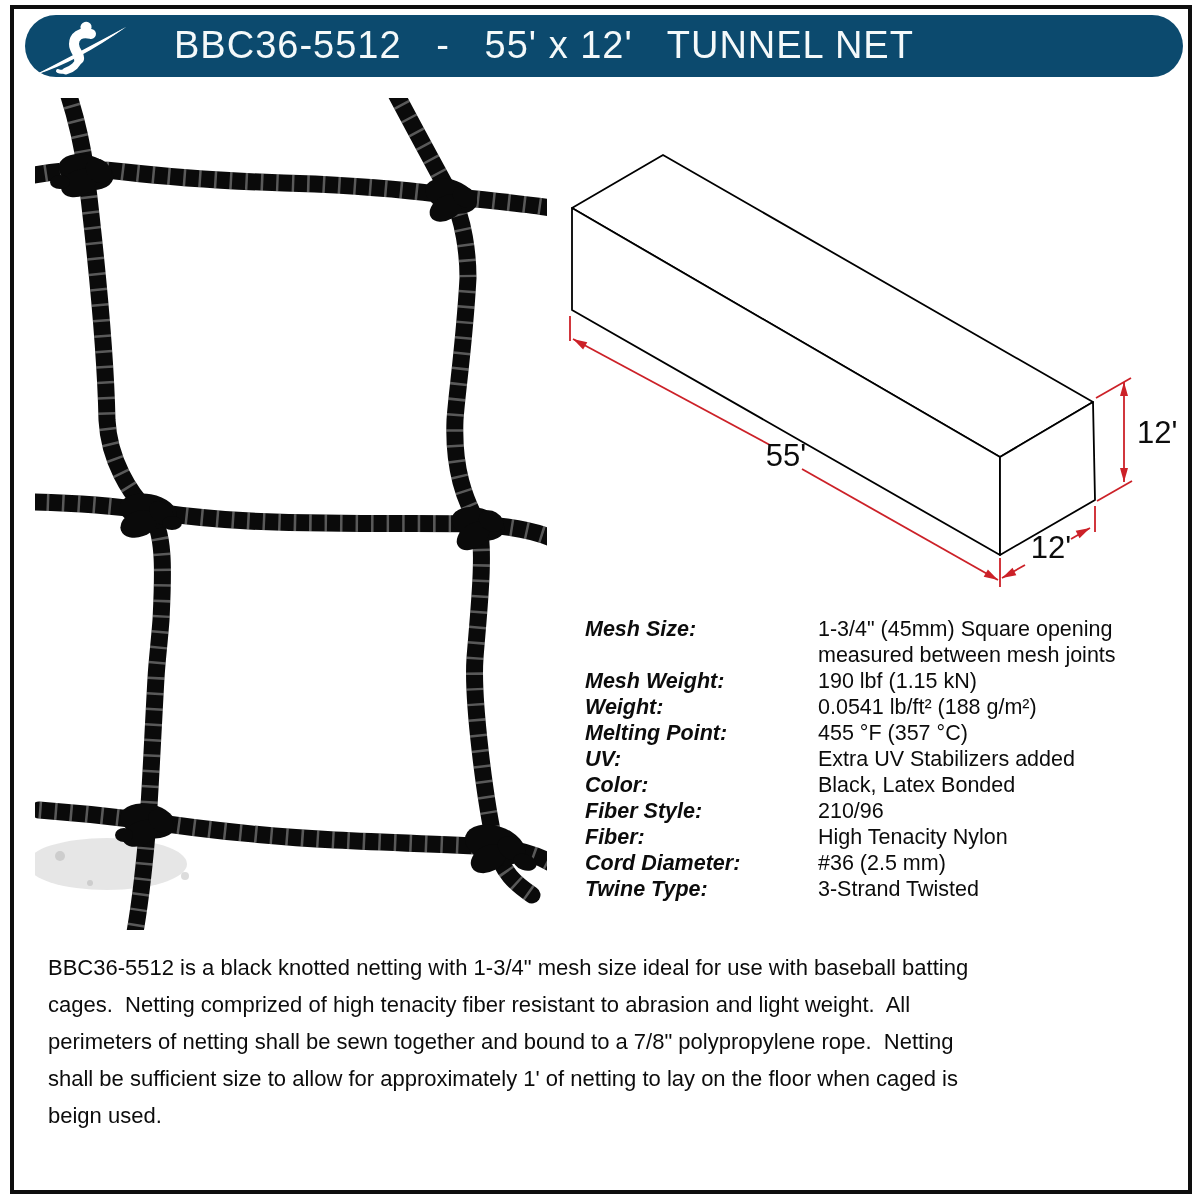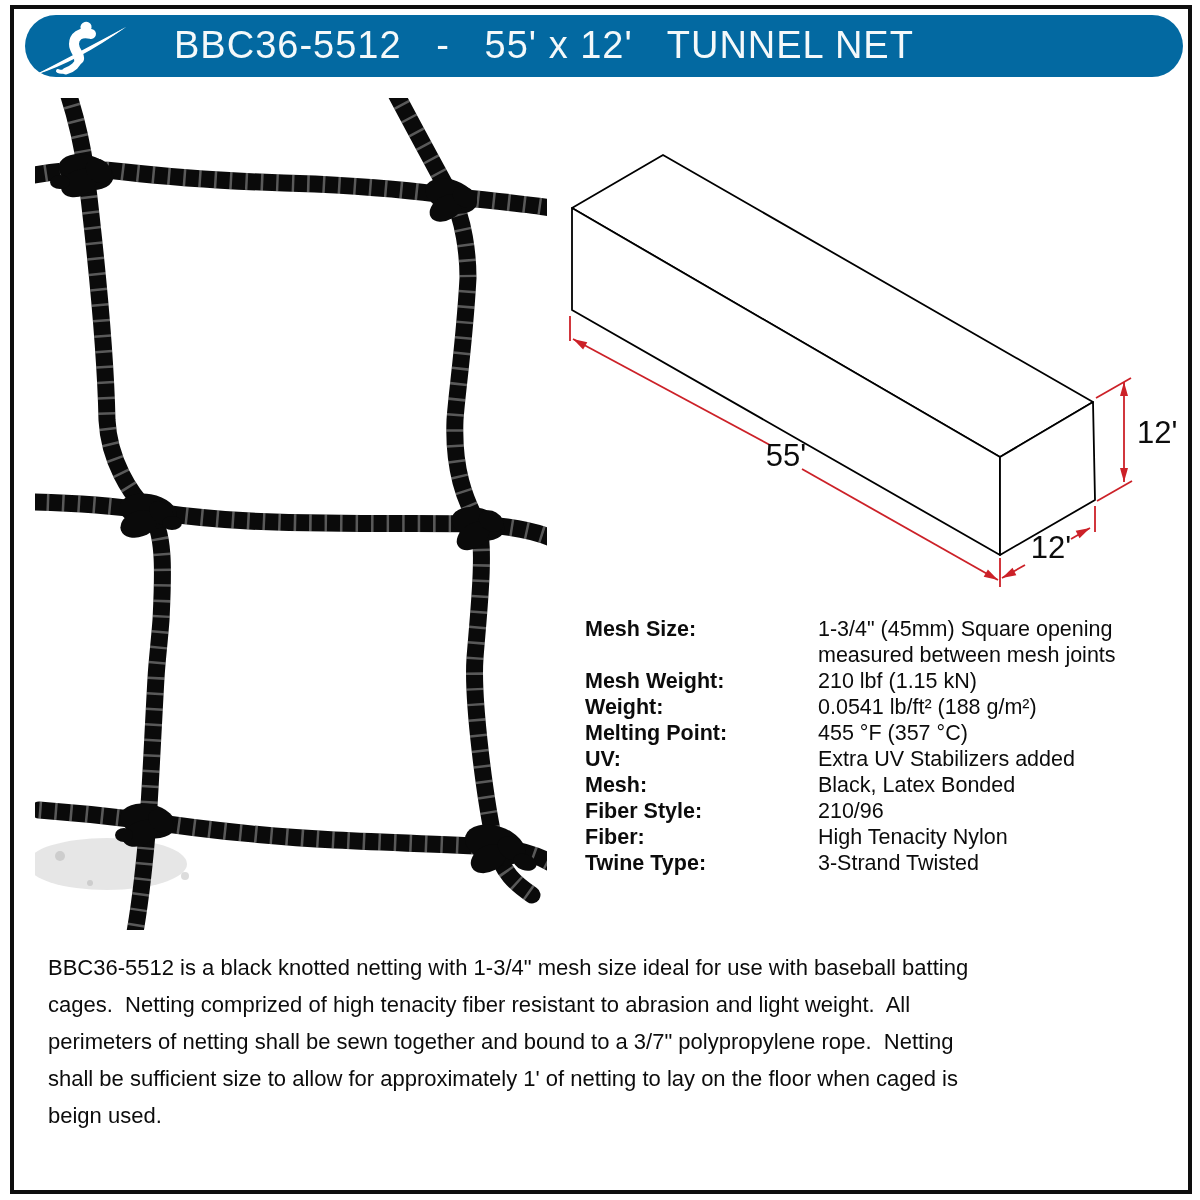--- a/index.html
+++ b/index.html
@@ -4,33 +4,33 @@
 <style>
   * { margin:0; padding:0; box-sizing:border-box; }
   html,body { background:#ffffff; }
   body { font-family:"Liberation Sans", sans-serif; width:1200px; height:1200px; position:relative; }
   #page { position:absolute; left:0; top:0; width:1200px; height:1200px; background:#ffffff; overflow:hidden; }
 
   .page-border { position:absolute; left:10px; top:5px; width:1182px; height:1189px;
                  border:4px solid #0e0e0e; background:transparent; }
 
   .header-bar { position:absolute; left:25px; top:15px; width:1158px; height:62px;
-                background:#0369a1; border-radius:31px; }
+                background:#0c4a6e; border-radius:31px; }
   .logo { position:absolute; left:4px; top:2px; width:110px; height:60px; }
   .title { position:absolute; left:149px; top:0; height:62px; line-height:60px;
            color:#f4f9fa; font-size:38px; letter-spacing:1px; white-space:pre; }
 
   .net-photo { position:absolute; left:35px; top:98px; width:512px; height:832px; }
   .diagram { position:absolute; left:555px; top:135px; width:622px; height:478px; }
   .dim-text { font-family:"Liberation Sans", sans-serif; font-size:31px; fill:#0c0c0c; }
 
   .specs { position:absolute; left:585px; top:616px; width:545px;
            font-size:21.5px; line-height:26px; color:#0c0c0c; }
   .srow { display:grid; grid-template-columns:233px 1fr; }
-  .slabel { font-weight:bold; white-space:pre; }
+  .slabel { font-weight:bold; white-space:pre;font-style:italic; }
   .svalue { white-space:pre-line; }
 
   .description { position:absolute; left:48px; top:949px; width:1130px;
                  font-size:22px; line-height:37px; color:#0c0c0c; }
   .dline { white-space:pre; }
 </style>
 </head>
 <body>
 
 <div id="page">
@@ -148,53 +148,57 @@
   </svg>
 
   <div class="specs">
     <div class="srow">
       <div class="slabel">Mesh Size:</div>
       <div class="svalue">1-3/4" (45mm) Square opening
 measured between mesh joints</div>
     </div>
     <div class="srow">
       <div class="slabel">Mesh Weight:</div>
-      <div class="svalue">210 lbf (1.15 kN)</div>
+      <div class="svalue">190 lbf (1.15 kN)</div>
     </div>
     <div class="srow">
       <div class="slabel">Weight:</div>
       <div class="svalue">0.0541 lb/ft² (188 g/m²)</div>
     </div>
     <div class="srow">
       <div class="slabel">Melting Point:</div>
       <div class="svalue">455 °F (357 °C)</div>
     </div>
     <div class="srow">
       <div class="slabel">UV:</div>
       <div class="svalue">Extra UV Stabilizers added</div>
     </div>
     <div class="srow">
-      <div class="slabel">Mesh:</div>
+      <div class="slabel">Color:</div>
       <div class="svalue">Black, Latex Bonded</div>
     </div>
     <div class="srow">
       <div class="slabel">Fiber Style:</div>
       <div class="svalue">210/96</div>
     </div>
     <div class="srow">
       <div class="slabel">Fiber:</div>
       <div class="svalue">High Tenacity Nylon</div>
+    </div>
+    <div class="srow">
+      <div class="slabel">Cord Diameter:</div>
+      <div class="svalue">#36 (2.5 mm)</div>
     </div>
     <div class="srow">
       <div class="slabel">Twine Type:</div>
       <div class="svalue">3-Strand Twisted</div>
     </div>
   </div>
 
   <div class="description">
     <div class="dline">BBC36-5512 is a black knotted netting with 1-3/4" mesh size ideal for use with baseball batting</div>
     <div class="dline">cages.  Netting comprized of high tenacity fiber resistant to abrasion and light weight.  All</div>
-    <div class="dline">perimeters of netting shall be sewn together and bound to a 3/7" polypropylene rope.  Netting</div>
+    <div class="dline">perimeters of netting shall be sewn together and bound to a 7/8" polypropylene rope.  Netting</div>
     <div class="dline">shall be sufficient size to allow for approximately 1' of netting to lay on the floor when caged is</div>
     <div class="dline">beign used.</div>
   </div>
 
 </div>
 
 </body></html>

